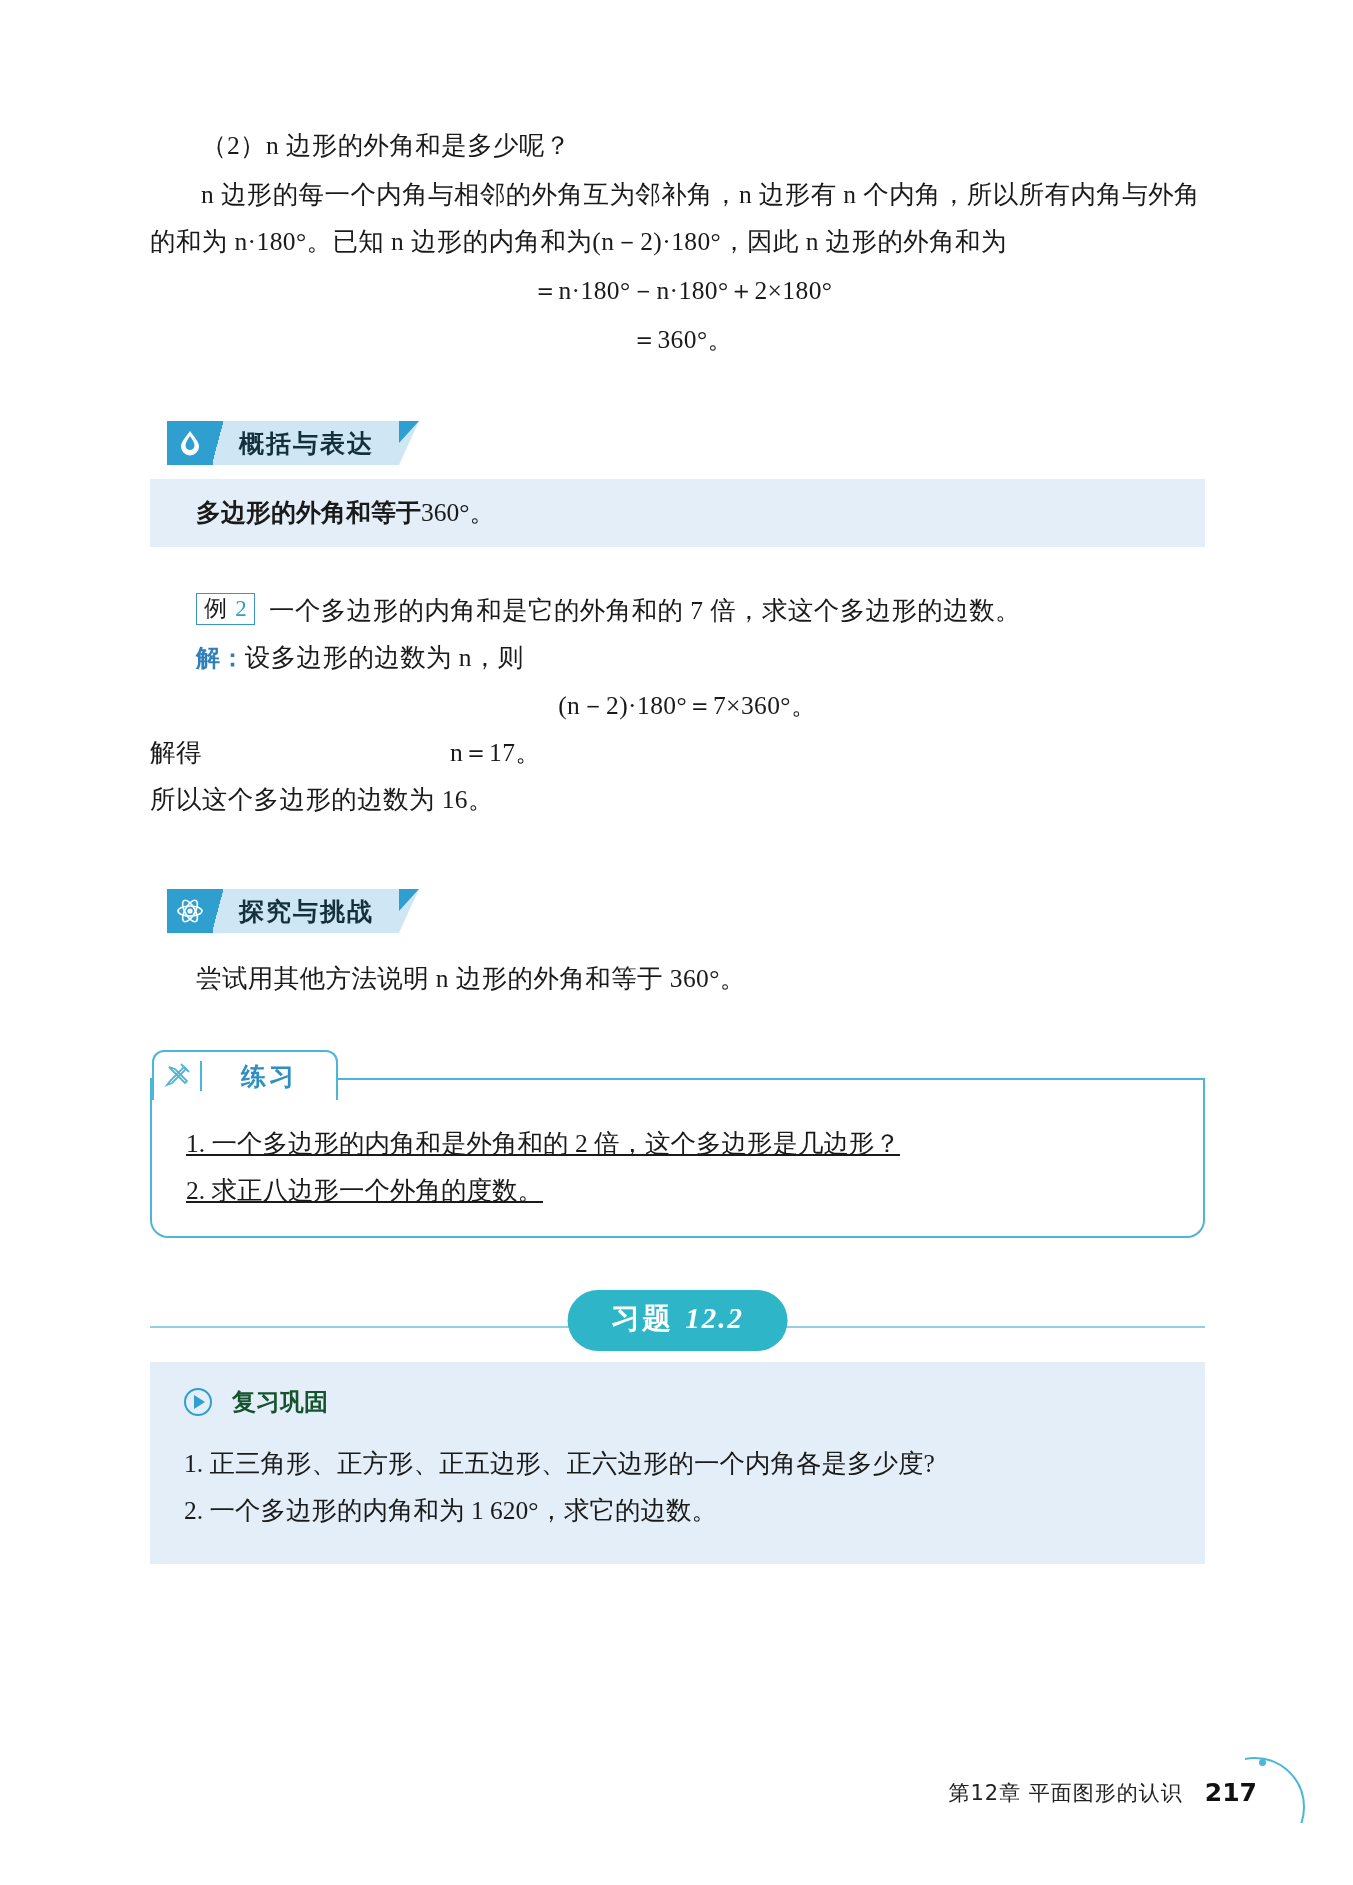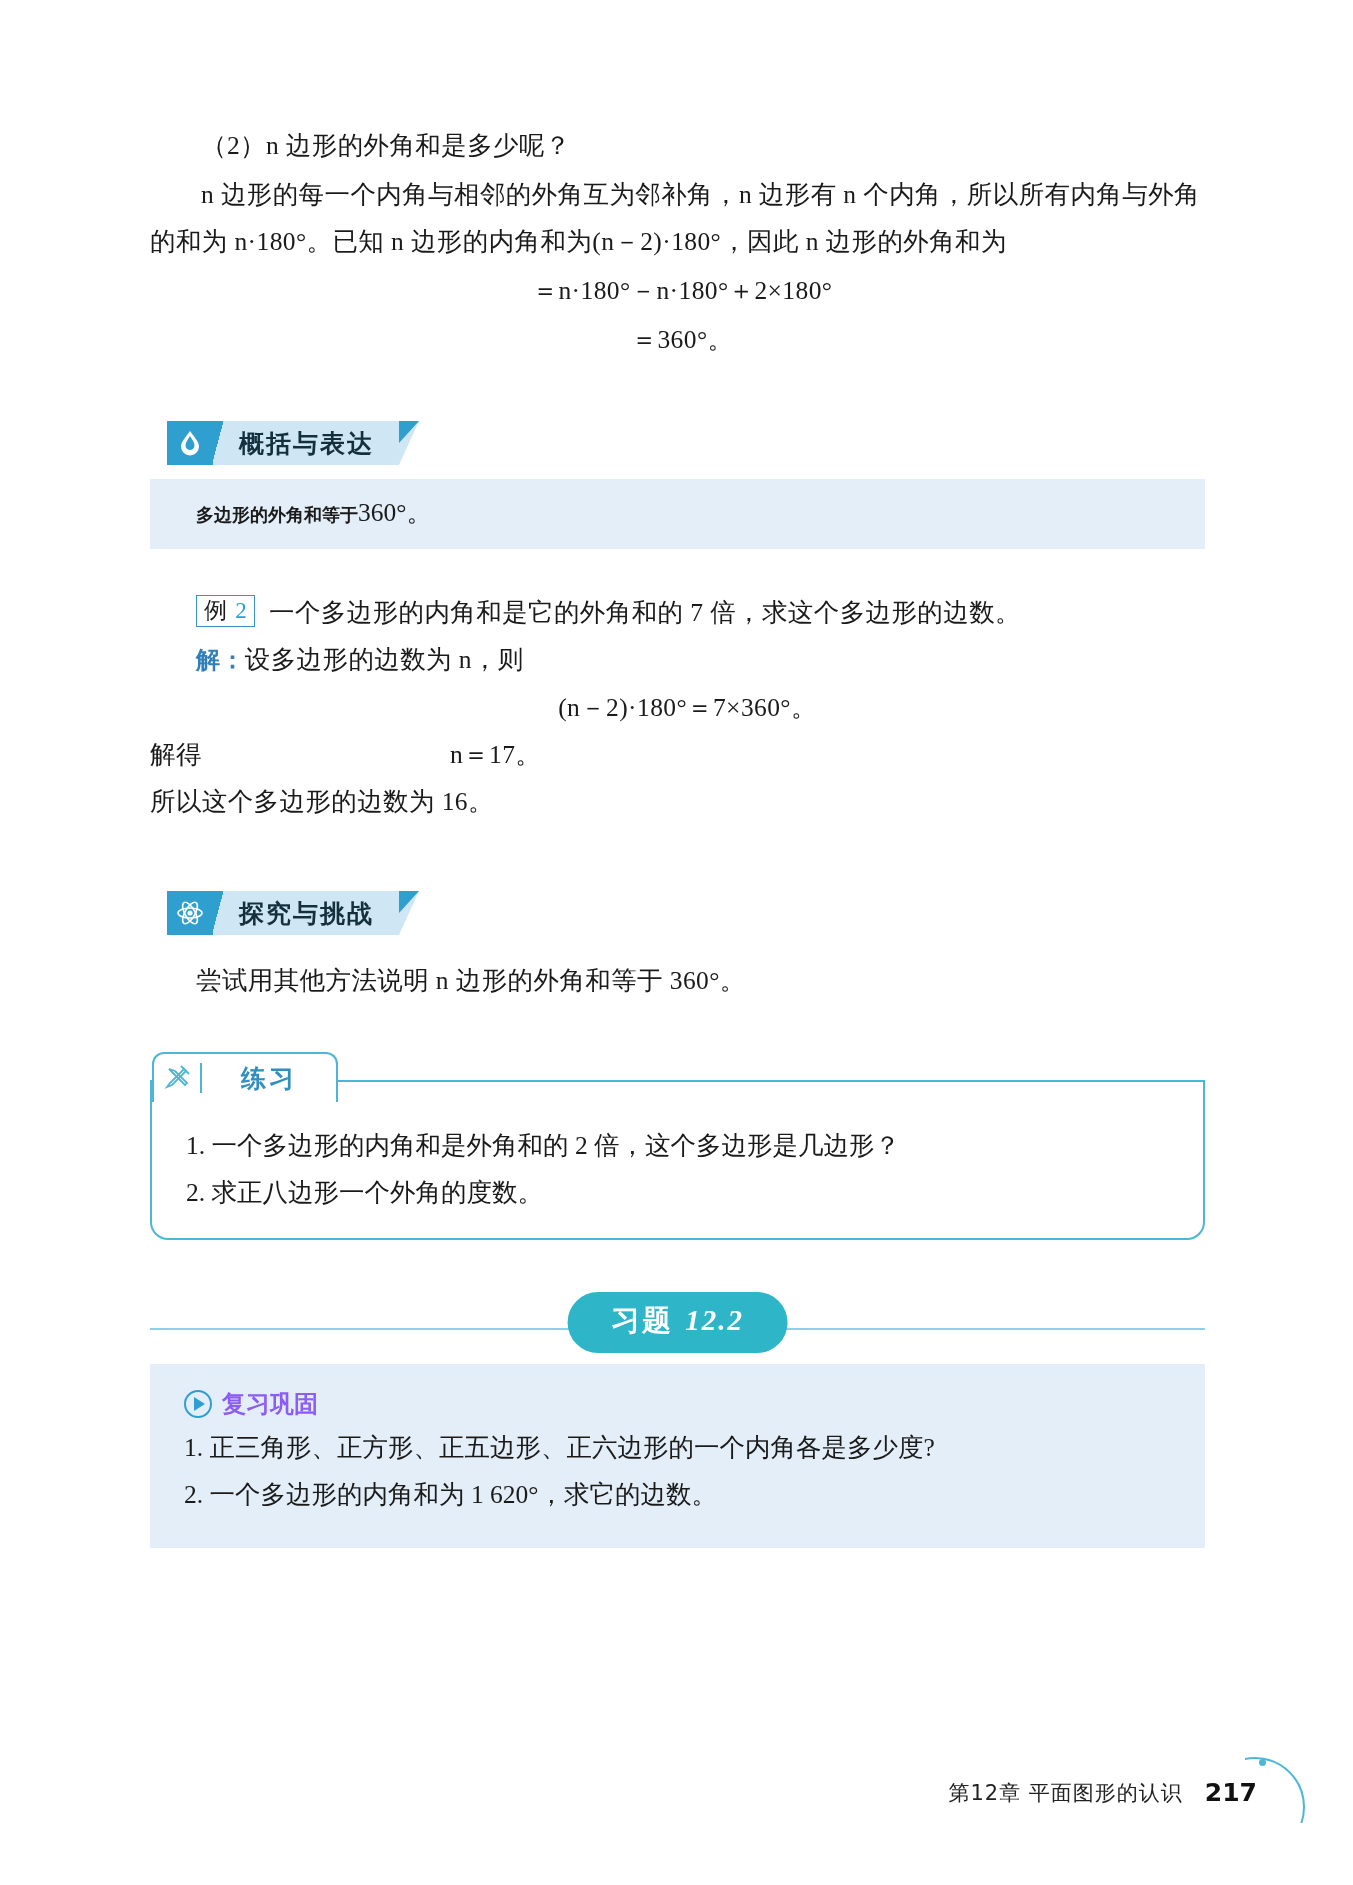--- a/index.html
+++ b/index.html
@@ -97,21 +97,21 @@
   
   .summary-box {
     background: #e4eef8;
     padding: 16px 0 16px 46px;
     font-size: 25.5px;
     line-height: 36px;
   }
   .summary-box b {
     font-family: "DejaVu Sans", sans-serif;
     font-weight: bold;
-    font-size: 18px;
+    font-size: 25px;
   }
 
   
   .eg-tag {
     display: inline-block;
     border: 1.6px solid #3c93c6;
     padding: 1px 7px 2px 7px;
     font-size: 23px;
     line-height: 27px;
     vertical-align: 3px;
@@ -127,20 +127,21 @@
     color: #2f7fb8;
     font-family: "DejaVu Sans", sans-serif;
     font-weight: bold;
     font-size: 24px;
   }
 
   
   .practice-wrap {
     position: relative;
     margin-top: 14px;
+    text-decoration: underline;
   }
   .practice-box {
     border: 2px solid #4cb6d9;
     border-radius: 0 0 18px 18px;
     border-top: none;
     padding: 26px 30px 22px 34px;
     position: relative;
   }
   .practice-topline {
     position: absolute;
@@ -230,26 +231,26 @@
     font-weight: bold;
     font-style: italic;
   }
   .ex-body {
     background: #e4eef8;
     padding: 24px 30px 30px 34px;
   }
   .sub-head {
     display: flex;
     align-items: center;
-    gap: 10px;
-    color: #8b5cf6;
+    gap: 20px;
+    color: #14532d;
     font-family: "DejaVu Sans", sans-serif;
     font-weight: bold;
     font-size: 24px;
-    margin-bottom: 4px;
+    margin-bottom: 22px;
   }
   .tri-wrap {
     width: 24px; height: 24px;
     border-radius: 50%;
     border: 2.4px solid #2f9fd0;
     display: flex;
     align-items: center;
     justify-content: center;
   }
   .tri-wrap .tri {

